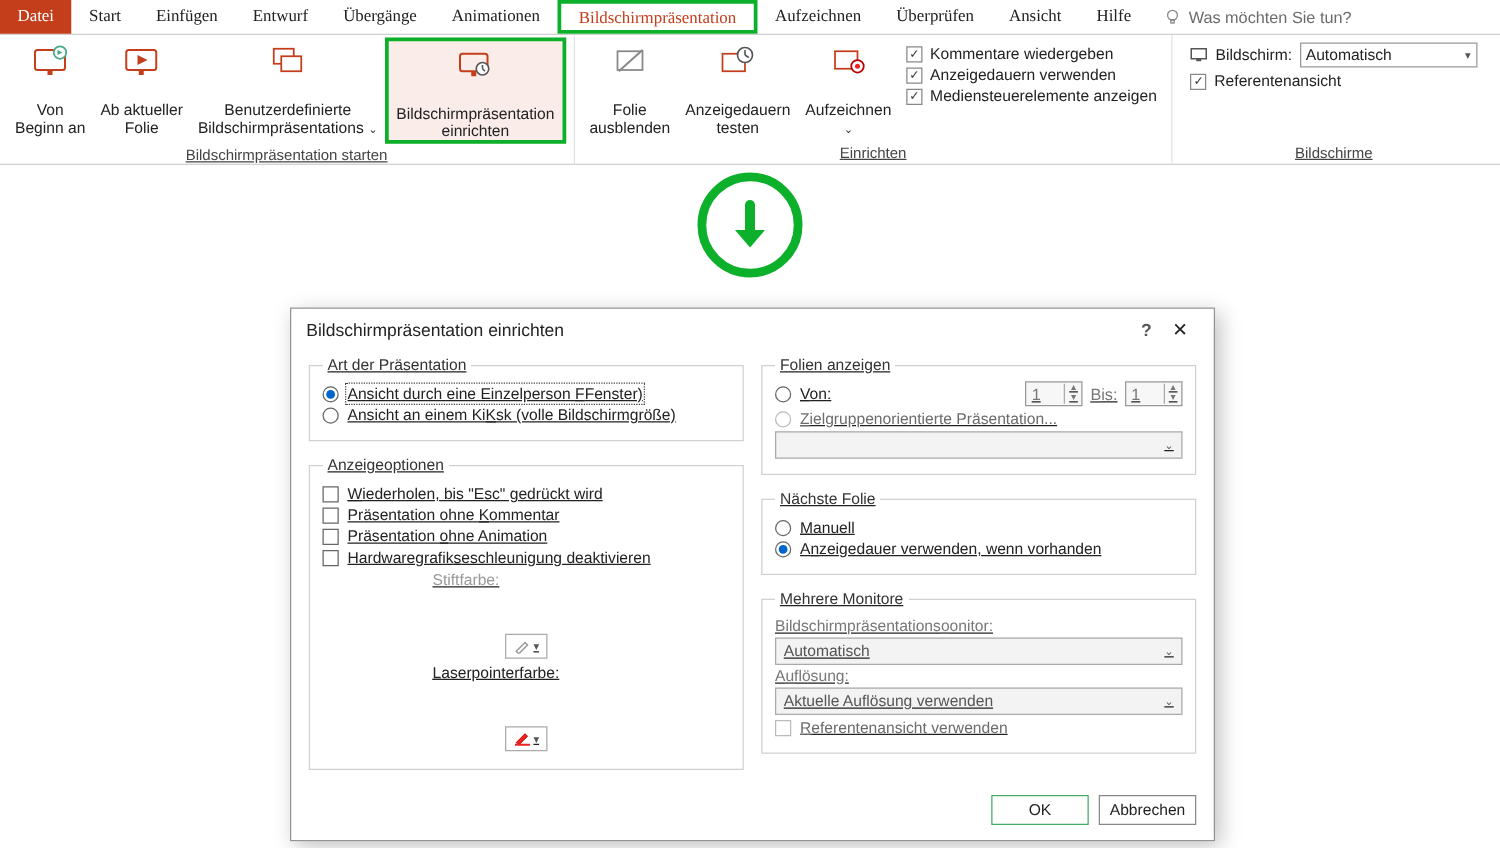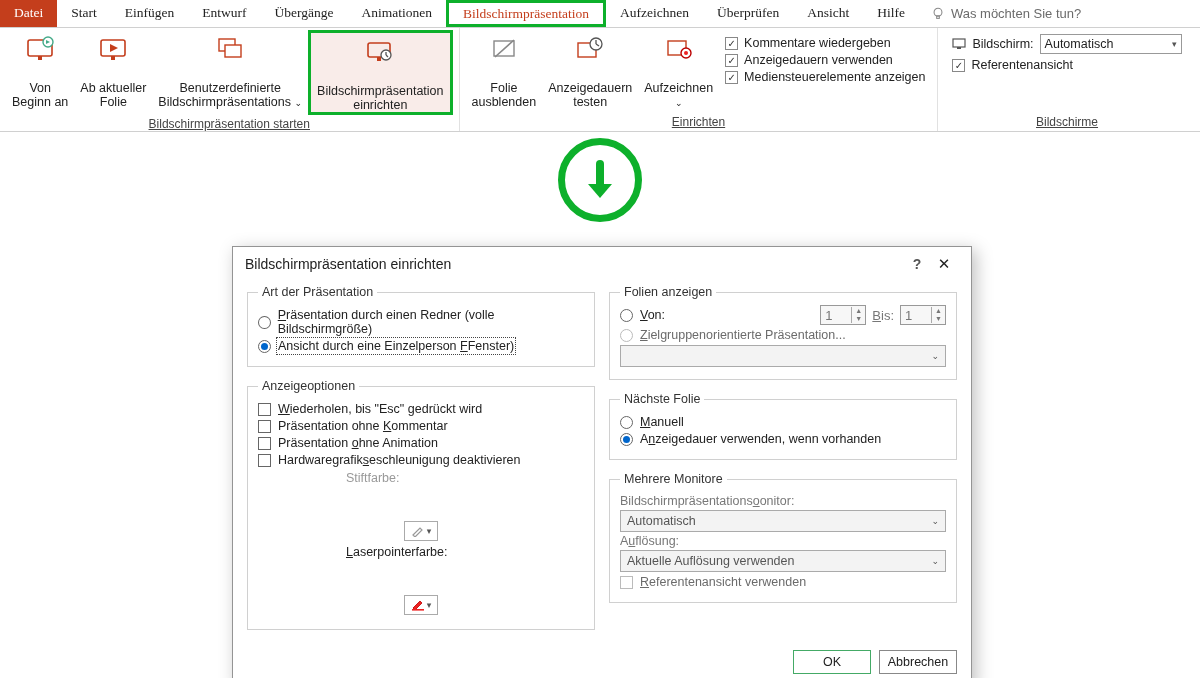--- a/index.html
+++ b/index.html
@@ -45,21 +45,21 @@
   .arrow-zone{display:flex;align-items:center;justify-content:center;height:96px;}
   .circle{width:84px;height:84px;border:7px solid var(--green);border-radius:50%;display:flex;align-items:center;justify-content:center;}
   
   .dialog{position:absolute;left:232px;top:246px;width:740px;background:#fff;border:1px solid #949494;box-shadow:4px 4px 16px rgba(0,0,0,.25);}
   .dlg-title{display:flex;align-items:center;height:34px;padding:0 12px;border-bottom:1px solid transparent;font-size:14px;}
   .dlg-title .t{flex:1;}
   .dlg-title .h{width:24px;text-align:center;color:#555;font-weight:bold;cursor:default;}
   .dlg-title .x{width:30px;text-align:center;font-size:15px;cursor:default;}
   .dlg-body{display:flex;padding:4px 14px 4px 14px;gap:14px;}
   .col{flex:1;display:flex;flex-direction:column;gap:4px;}
-  fieldset{border:1px solid var(--grey-border);margin:0 0 8px 0;padding:6px 10px 10px 10px;}
+  fieldset{border:1px solid var(--grey-border);margin:0 0 8px 0;padding:6px 10px 10px 10px;text-decoration:underline;}
   fieldset>legend{font-size:12.5px;padding:0 4px;color:#333;}
   .radio,.checkbox{display:flex;align-items:center;gap:7px;font-size:12.5px;margin:3px 0;cursor:default;}
   .radio .r{width:13px;height:13px;border:1px solid #666;border-radius:50%;display:flex;align-items:center;justify-content:center;}
   .radio .r.sel::after{content:"";width:7px;height:7px;border-radius:50%;background:var(--blue);}
   .radio.sel-focus .txt{outline:1px dotted #444;outline-offset:1px;}
   .checkbox .b{width:13px;height:13px;border:1px solid #666;display:flex;align-items:center;justify-content:center;font-size:10px;}
   .radio.disabled,.checkbox.disabled{color:var(--muted);}
   .radio.disabled .r{border-color:#bbb;}
   .u{text-decoration:underline;text-decoration-thickness:1px;}
   .color-pick{display:flex;align-items:center;gap:36px;margin:4px 0;font-size:12.5px;flex-direction:column;}
@@ -244,27 +244,27 @@
   <div class="dlg-title">
     <span class="t">Bildschirmpräsentation einrichten</span>
     <span class="h">?</span>
     <span class="x">✕</span>
   </div>
   <div class="dlg-body">
 
     <div class="col">
       <fieldset>
         <legend>Art der Präsentation</legend>
-        <div class="radio">
-            <span class="r"></span>
-            <span class="txt"><span class="u">P</span><span>räsentation durch einen Redner (volle Bildschirmgröße)</span></span>
-          </div>
         <div class="radio sel-focus">
             <span class="r sel"></span>
             <span class="txt"><span>Ansicht durch eine Einzelperson </span><span class="u">F</span><span>Fenster)</span></span>
+          </div>
+        <div class="radio">
+            <span class="r"></span>
+            <span class="txt"><span>Ansicht an einem Ki</span><span class="u">K</span><span>sk (volle Bildschirmgröße)</span></span>
           </div>
       </fieldset>
       <fieldset>
         <legend>Anzeigeoptionen</legend>
         <div class="checkbox">
             <span class="b"></span>
             <span><span class="u">W</span><span>iederholen, bis "Esc" gedrückt wird</span></span>
           </div>
         <div class="checkbox">
             <span class="b"></span>

